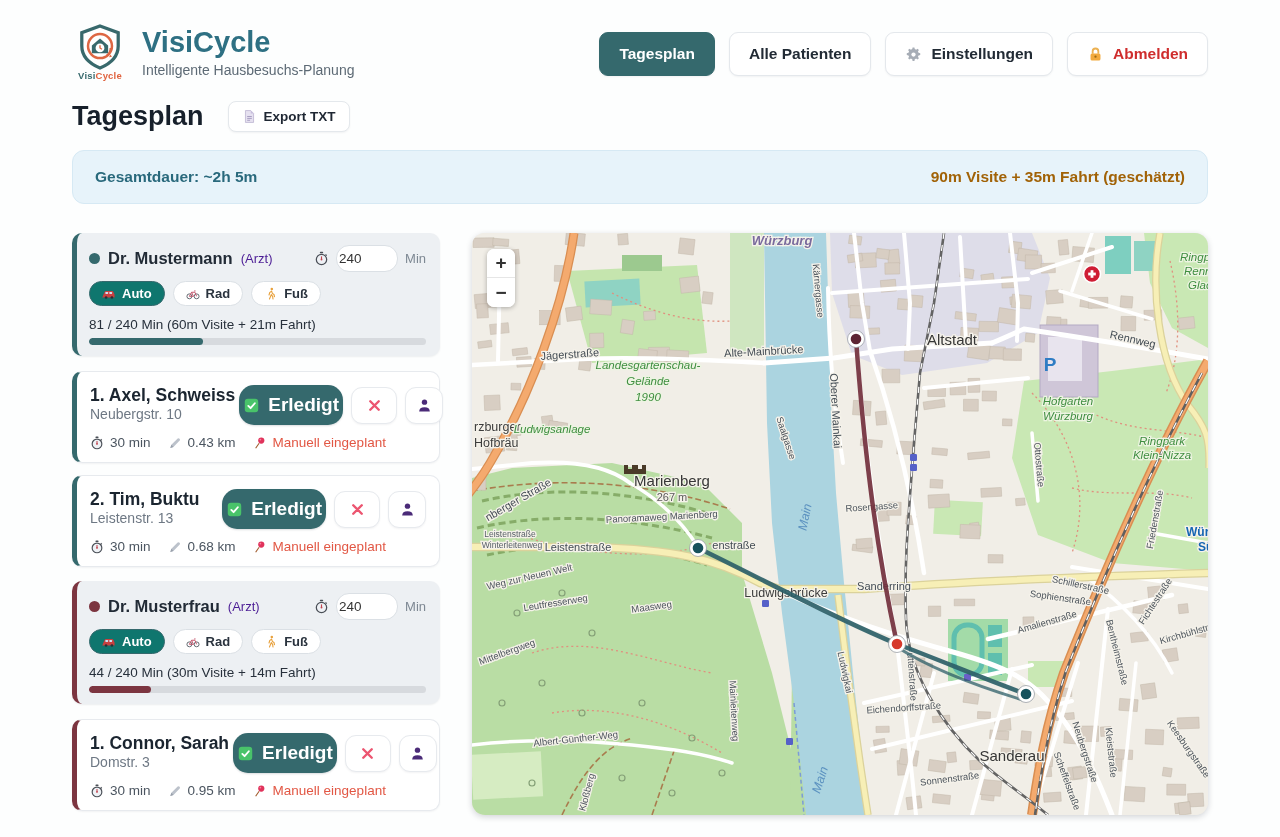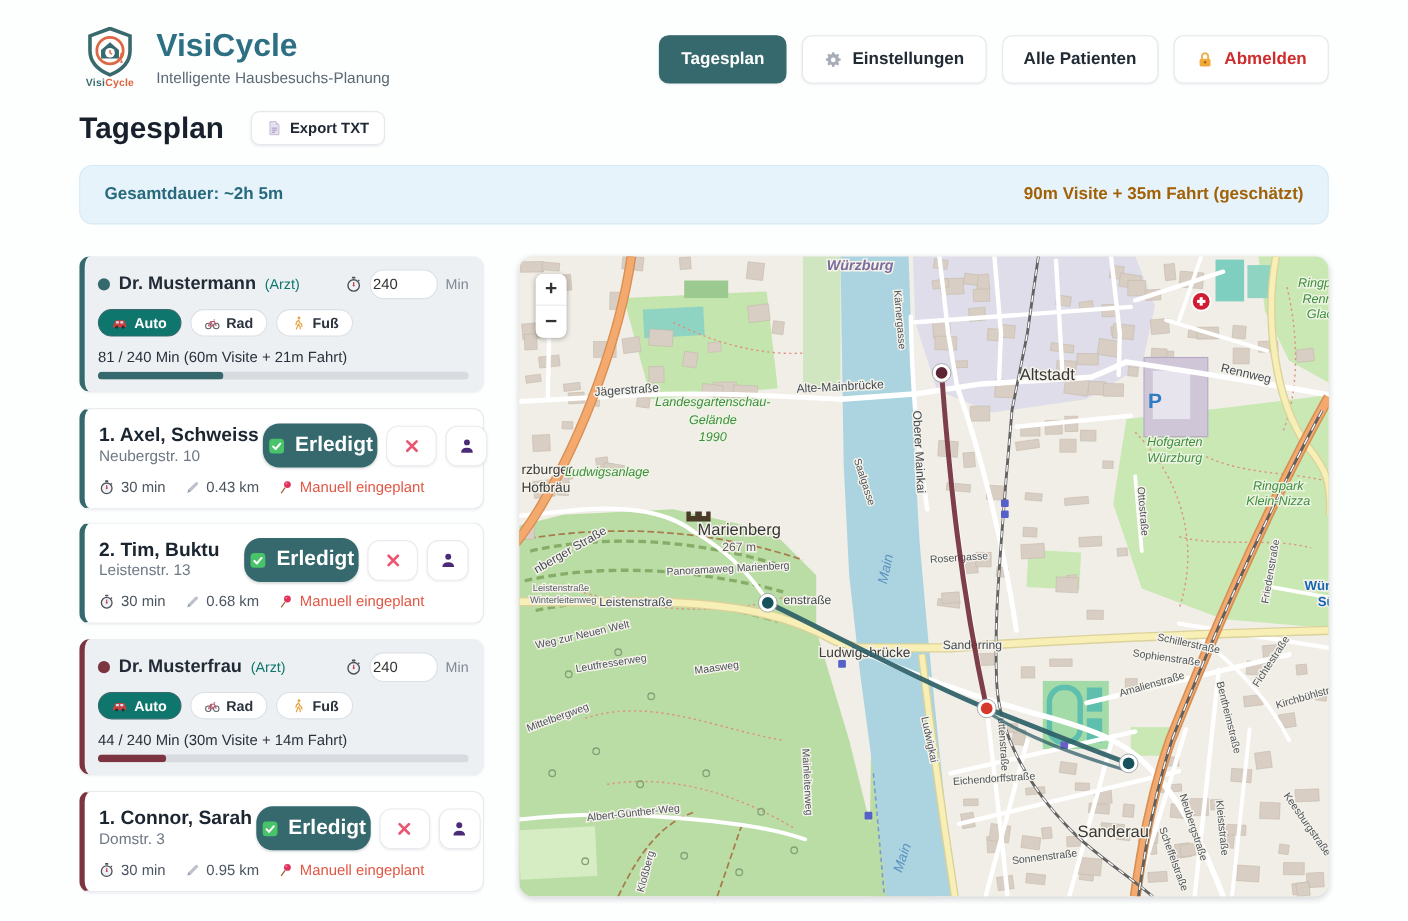--- a/index.html
+++ b/index.html
@@ -32,21 +32,21 @@
   .content{display:flex;gap:32px;padding:0 72px;margin-top:29px;align-items:flex-start}
   .sidebar{width:368px;flex:none}
   .group{margin-bottom:14px}
   .doctor-card{background:#edf0f3;border-radius:10px;border-left:5px solid #35696d;padding:12px 14px 11px 12px;margin-bottom:15px;box-shadow:0 1px 2px rgba(16,24,40,.07)}
   .doctor-card.maroon{border-left-color:#7c3540}
   .patient-card.maroon{border-left-color:#7c3540}
   .d-head{display:flex;align-items:center;gap:8px}
   .dot{width:11px;height:11px;border-radius:50%;background:#35696d;flex:none}
   .dot.maroon{background:#7c3540}
   .d-name{font-size:16.5px;font-weight:bold;color:#222b36}
-  .d-role{font-size:13px;color:#0f766e}
+  .d-role{font-size:13px;color:#4c1d95}
   .d-right{margin-left:auto;display:flex;align-items:center;gap:7px}
   .d-right svg{width:15px;height:15px}
   .min-input{width:62px;height:27px;border:1px solid #dbe0e5;border-radius:13px;text-align:left;font-size:13.5px;color:#333;background:#fff;font-family:inherit}
   .min-label{font-size:13px;color:#7e8893}
   .modes{display:flex;gap:8px;margin-top:9px}
   .mode-pill{display:flex;align-items:center;gap:6px;padding:4px 12px;border-radius:14px;font-size:13px;font-weight:bold;border:1px solid #dbe0e5;background:#fff;color:#2a333e;cursor:pointer;font-family:inherit}
   .mode-pill.active{background:#0f766e;border-color:#35696d;color:#fff}
   .mode-pill svg{width:14px;height:14px}
   .d-progress-text{margin-top:11px;font-size:13.5px;color:#28313c}
   .d-track{margin-top:6px;height:7px;background:#d7dade;border-radius:4px;overflow:hidden}
@@ -173,27 +173,27 @@
       <div>
         <h1 class="brand-title">VisiCycle</h1>
         <div class="brand-sub">Intelligente Hausbesuchs-Planung</div>
       </div>
     </div>
     <nav>
       <button class="nav-btn active">
           <span>Tagesplan</span>
         </button>
       <button class="nav-btn">
+          <span>Alle Patienten</span>
+        </button>
+      <button class="nav-btn">
           <svg>
             <use href="#i-gear"></use>
           </svg>
           <span>Einstellungen</span>
-        </button>
-      <button class="nav-btn">
-          <span>Alle Patienten</span>
         </button>
       <button class="nav-btn danger">
           <svg>
             <use href="#i-lock"></use>
           </svg>
           <span>Abmelden</span>
         </button>
     </nav>
   </header>
 

